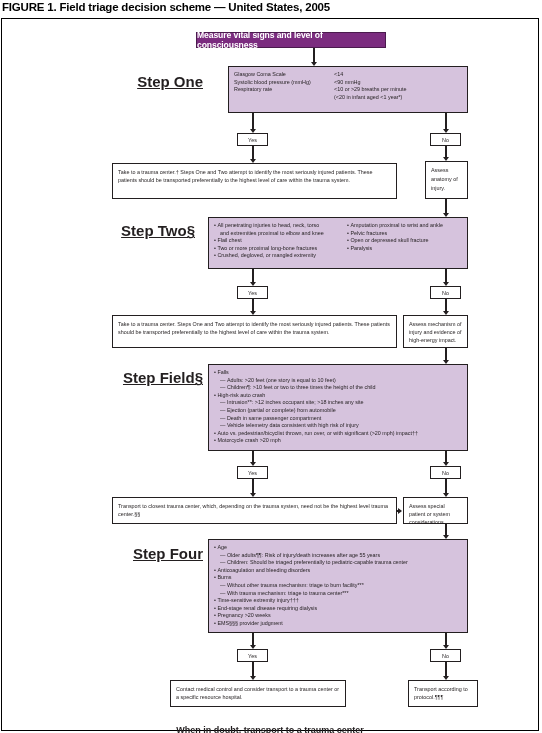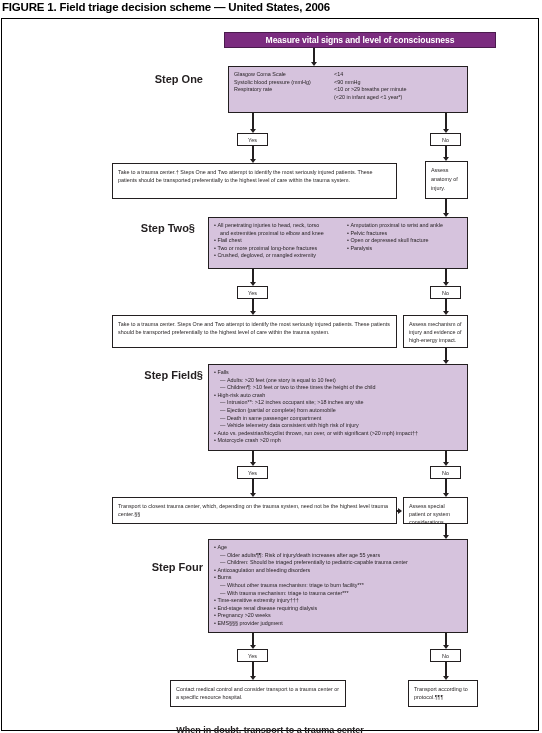--- a/index.html
+++ b/index.html
@@ -35,22 +35,22 @@
     background:#fff;border:1.5px solid #231f20;
     font-size:5.4px;line-height:8.2px;color:#231f20;
     padding:4px 5px;
   }
   .yesno{
     background:#fff;border:1.5px solid #231f20;
     font-size:5.4px;color:#231f20;
     display:flex;align-items:center;justify-content:center;
   }
   .steplabel{
-    position:absolute;font-size:11px;font-weight:bold;color:#231f20;
-    text-align:right;white-space:nowrap;
+    position:absolute;font-size:15px;font-weight:bold;color:#231f20;
+    text-align:right;white-space:nowrap;text-decoration:underline;
   }
   .footer{
     position:absolute;font-size:9px;font-weight:bold;color:#231f20;
     text-align:center;width:100%;left:0;
   }
   
   .vline{position:absolute;background:#231f20;width:1.6px;}
   .hline{position:absolute;background:#231f20;height:1.6px;}
   .arrow-down{
     position:absolute;width:0;height:0;
@@ -67,25 +67,25 @@
   .blist li{white-space:nowrap;}
   .b1::before{content:"\2022\00a0";}
   .b2{padding-left:6px;}
   .b2::before{content:"\2014\00a0";}
   .col2{display:flex;gap:0;}
   .col2 > div{flex:0 0 auto;}
 </style>
 </head>
 <body>
 
-<div id="figure-title">FIGURE 1. Field triage decision scheme — United States, 2006</div>
+<div id="figure-title">FIGURE 1. Field triage decision scheme — United States, 2005</div>
 
 <div id="chart-frame">
 
-  <div class="node banner" style="left:194px;top:13px;width:272px;height:16px;margin-left:28px;">Measure vital signs and level of consciousness</div>
+  <div class="node banner" style="left:194px;top:13px;width:190px;height:16px;">Measure vital signs and level of consciousness</div>
   <div class="vline" style="left:311px;top:29px;height:14px;"></div>
   <div class="arrow-down" style="left:308.5px;top:43px;"></div>
 
   <div class="steplabel" style="left:116px;top:54px;width:85px;">Step One</div>
   <div class="node purple" style="left:226px;top:47px;width:240px;height:47px;">
     <div style="display:flex;">
         <span style="flex:0 0 100px;">Glasgow Coma Scale</span>
         <span>&lt;14</span>
       </div>
     <div style="display:flex;">
@@ -186,21 +186,21 @@
   <div class="arrow-down" style="left:440.5px;top:474px;"></div>
 
   <div class="node white" style="left:110px;top:478px;width:285px;height:27px;">Transport to closest trauma center, which, depending on the trauma system, need not be the highest level trauma center.§§</div>
   <div class="node white" style="left:401px;top:478px;width:65px;height:27px;">Assess special patient or system considerations.</div>
 
   <div class="hline" style="left:395px;top:491px;width:3px;"></div>
   <div class="arrow-right" style="left:396px;top:488.5px;"></div>
   <div class="vline" style="left:443px;top:505px;height:11px;"></div>
   <div class="arrow-down" style="left:440.5px;top:516px;"></div>
 
-  <div class="steplabel" style="left:110px;top:526px;width:91px;margin-top:16px;">Step Four</div>
+  <div class="steplabel" style="left:110px;top:526px;width:91px;">Step Four</div>
   <div class="node purple" style="left:206px;top:520px;width:260px;height:94px;">
     <ul class="blist">
       <li class="b1">Age</li>
       <li class="b2">Older adults¶¶: Risk of injury/death increases after age 55 years</li>
       <li class="b2">Children: Should be triaged preferentially to pediatric-capable trauma center</li>
       <li class="b1">Anticoagulation and bleeding disorders</li>
       <li class="b1">Burns</li>
       <li class="b2">Without other trauma mechanism: triage to burn facility***</li>
       <li class="b2">With trauma mechanism: triage to trauma center***</li>
       <li class="b1">Time-sensitive extremity injury†††</li>

